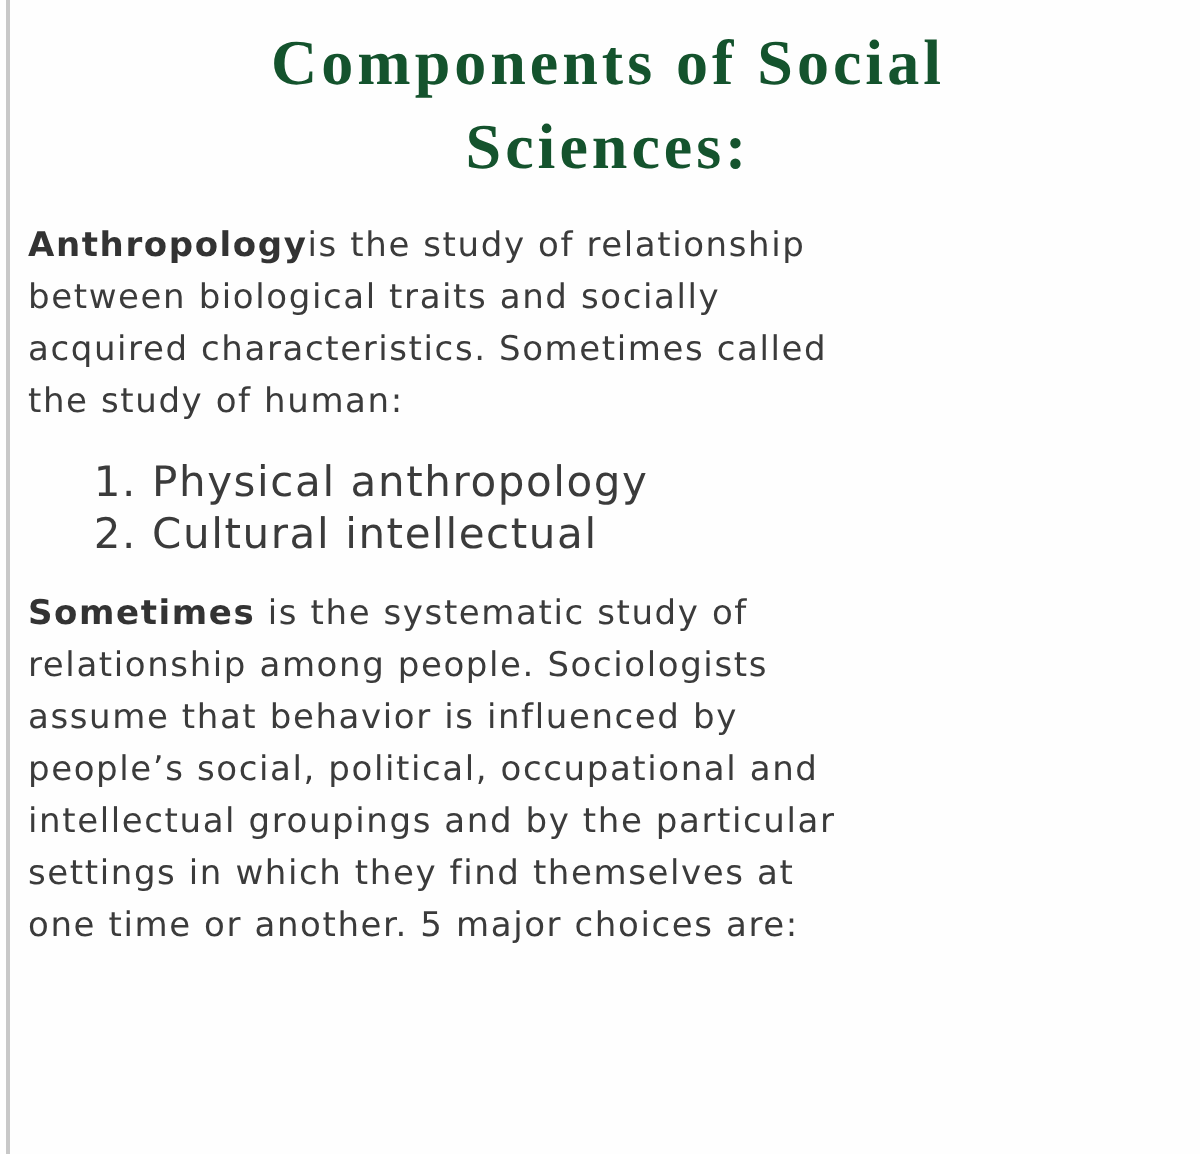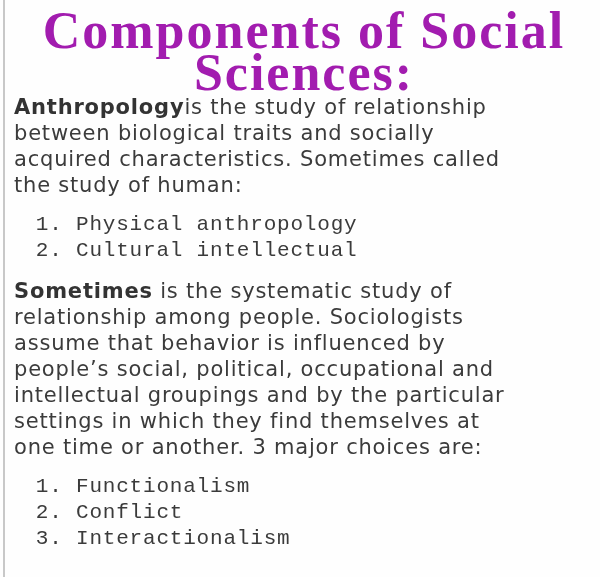--- a/index.html
+++ b/index.html
@@ -16,31 +16,31 @@
     box-sizing: border-box;
     margin-left: 3px;
     border-left: 2px solid #c8c8c8;
     min-height: 577px;
     padding: 8px 6px 6px 9px;
     background: #fefefe;
   }
   .title {
     font-family: "Liberation Serif", serif;
     font-weight: bold;
-    font-size: 52px;
+    font-size: 32px;
     line-height: 42px;
     letter-spacing: 2px;
     text-align: center;
-    color: #a21caf;
-    margin: 2px 0 0 0;
+    color: #14532d;
+    margin: 2px 0 16px 0;
     white-space: pre-line;
   }
   .para {
     font-family: "DejaVu Sans", "Liberation Sans", sans-serif;
-    font-size: 21px;
+    font-size: 17px;
     line-height: 26px;
     letter-spacing: 0.8px;
     color: #3b3b3b;
     margin: 0 0 14px 0;
     white-space: pre-line;
   }
   .para b {
     font-weight: bold;
     color: #333333;
   }
@@ -49,21 +49,20 @@
     font-size: 21px;
     line-height: 26px;
     letter-spacing: 0.8px;
     color: #3b3b3b;
     margin: 0 0 14px 0;
     padding-left: 62px;
   }
   .num-list li {
     margin: 0;
     padding: 0;
-    font-family: Liberation Mono, monospace;
   }
 </style>
 </head>
 <body>
 
 <div class="page">
 
   <h1 class="title">Components of Social
 Sciences:</h1>
 
@@ -76,21 +75,16 @@
     <li>Physical anthropology</li>
     <li>Cultural intellectual</li>
   </ol>
 
   <p class="para"><b>Sometimes</b><span> is the systematic study of
 relationship among people. Sociologists
 assume that behavior is influenced by
 people’s social, political, occupational and
 intellectual groupings and by the particular
 settings in which they find themselves at
-one time or another. 3 major choices are:</span></p>
+one time or another. 5 major choices are:</span></p>
 
-  <ol class="num-list">
-    <li>Functionalism</li>
-    <li>Conflict</li>
-    <li>Interactionalism</li>
-  </ol>
 
 </div>
 
 </body></html>

